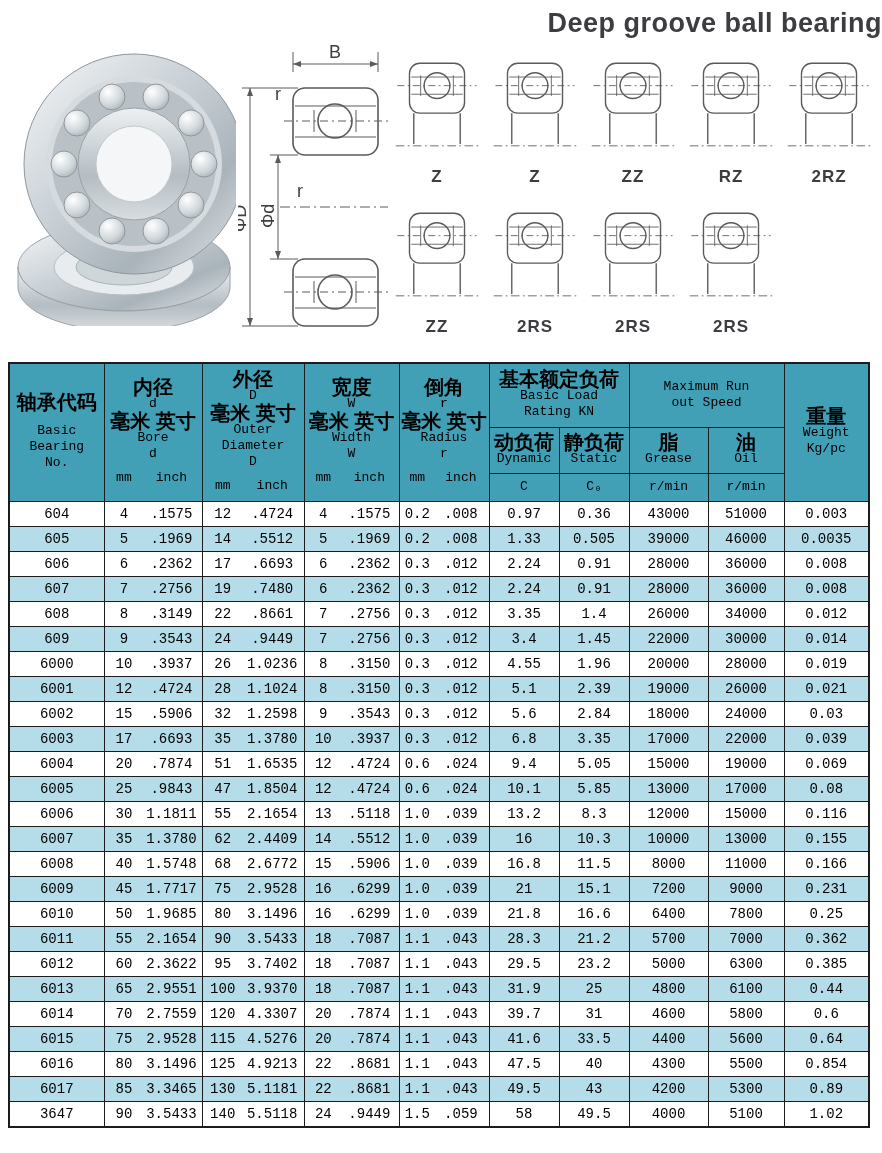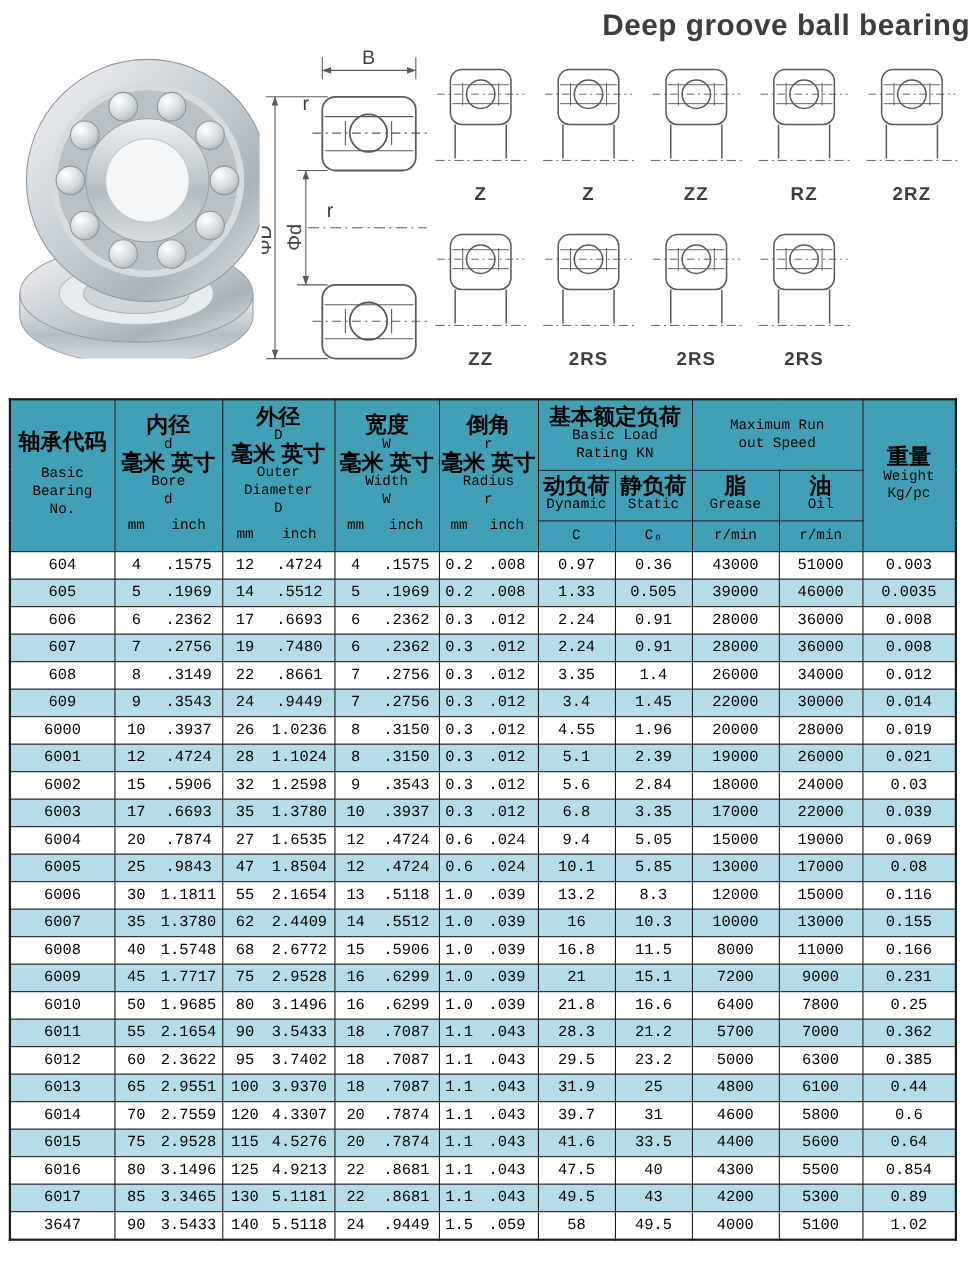--- a/index.html
+++ b/index.html
@@ -430,21 +430,21 @@
     <td class="pair"><span class="mm">0.3</span><span class="in">.012</span></td>
     <td>6.8</td>
     <td>3.35</td>
     <td>17000</td>
     <td>22000</td>
     <td>0.039</td>
   </tr>
         <tr>
     <td>6004</td>
     <td class="pair"><span class="mm">20</span><span class="in">.7874</span></td>
-    <td class="pair"><span class="mm">27</span><span class="in">1.6535</span></td>
+    <td class="pair"><span class="mm">51</span><span class="in">1.6535</span></td>
     <td class="pair"><span class="mm">12</span><span class="in">.4724</span></td>
     <td class="pair"><span class="mm">0.6</span><span class="in">.024</span></td>
     <td>9.4</td>
     <td>5.05</td>
     <td>15000</td>
     <td>19000</td>
     <td>0.069</td>
   </tr>
         <tr>
     <td>6005</td>

